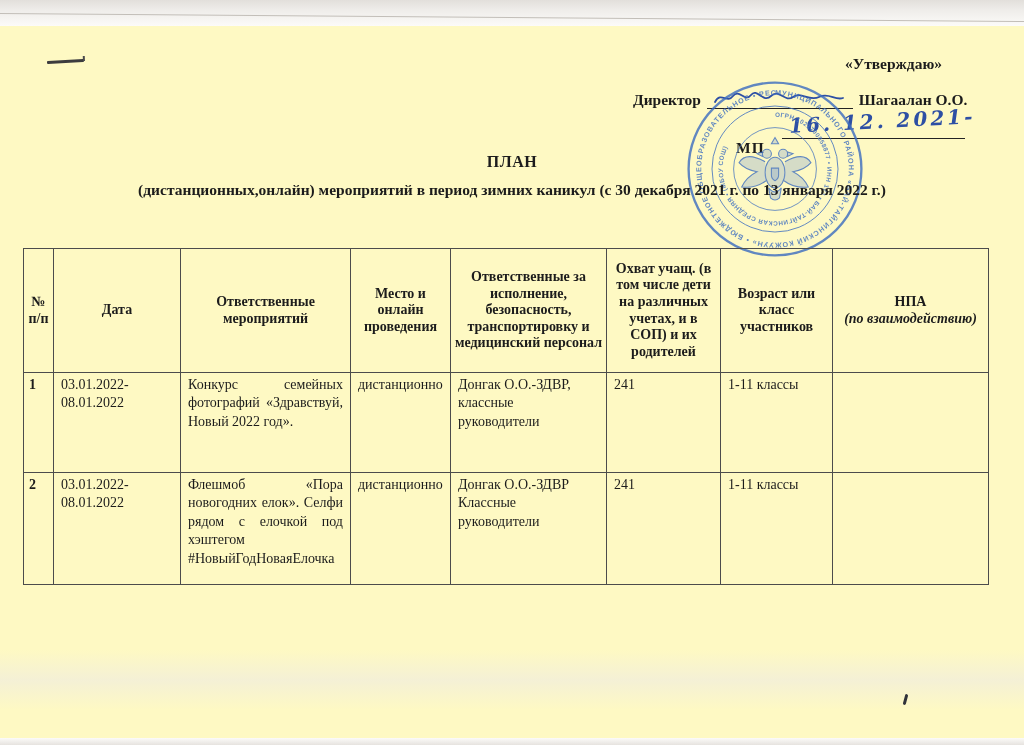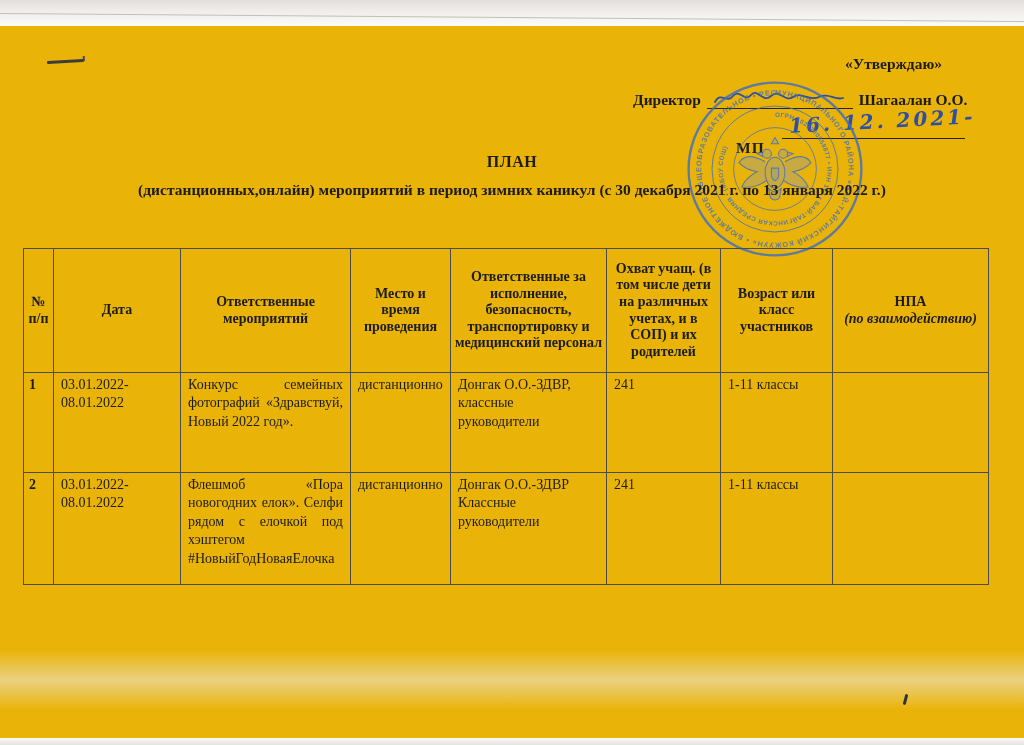--- a/index.html
+++ b/index.html
@@ -2,21 +2,21 @@
 <html><head>
 <meta charset="utf-8">
 <style>
   html,body{margin:0;padding:0;}
   body{
     width:1024px;height:745px;position:relative;overflow:hidden;
     background:#eceae7;
     font-family:"Liberation Serif", serif;
     color:#1c1c1c;
   }
-  .page{position:absolute;inset:0;background:#eab308;}
+  .page{position:absolute;inset:0;background:#fef9c3;}
   .page-top-shade{position:absolute;top:0;left:0;width:100%;height:26px;
     background:linear-gradient(to bottom,#e2dfdb 0%,#efedea 40%,#fcfbf9 100%);}
   .top-edge-line{position:absolute;top:13px;left:-2px;width:1030px;height:1px;
     background:#c2beb8;transform:rotate(0.45deg);transform-origin:left top;}
   .page-bottom-shade{position:absolute;bottom:0;left:0;width:100%;height:7px;
     background:linear-gradient(to top,#e6e3df,#fcfbf9);}
   .mid-shade{position:absolute;left:0;top:650px;width:100%;height:60px;
     background:linear-gradient(to bottom,rgba(235,233,229,0) 0%,rgba(236,233,229,.55) 50%,rgba(235,233,229,0) 100%);}
 
   
@@ -130,21 +130,21 @@
       <col style="width:156px">
         <col style="width:114px">
         <col style="width:112px">
         <col style="width:156px">
     </colgroup>
     <thead>
       <tr>
         <th>№ п/п</th>
         <th>Дата</th>
         <th>Ответственные мероприятий</th>
-        <th>Место и время проведения</th>
+        <th>Место и онлайн проведения</th>
         <th>Ответственные за исполнение, безопасность, транспортировку и медицинский персонал</th>
         <th>Охват учащ. (в том числе дети на различных учетах, и в СОП) и их родителей</th>
         <th>Возраст или класс участников</th>
         <th>
           <div>НПА</div>
           <div class="npa-sub">(по взаимодействию)</div>
         </th>
       </tr>
     </thead>
     <tbody>

